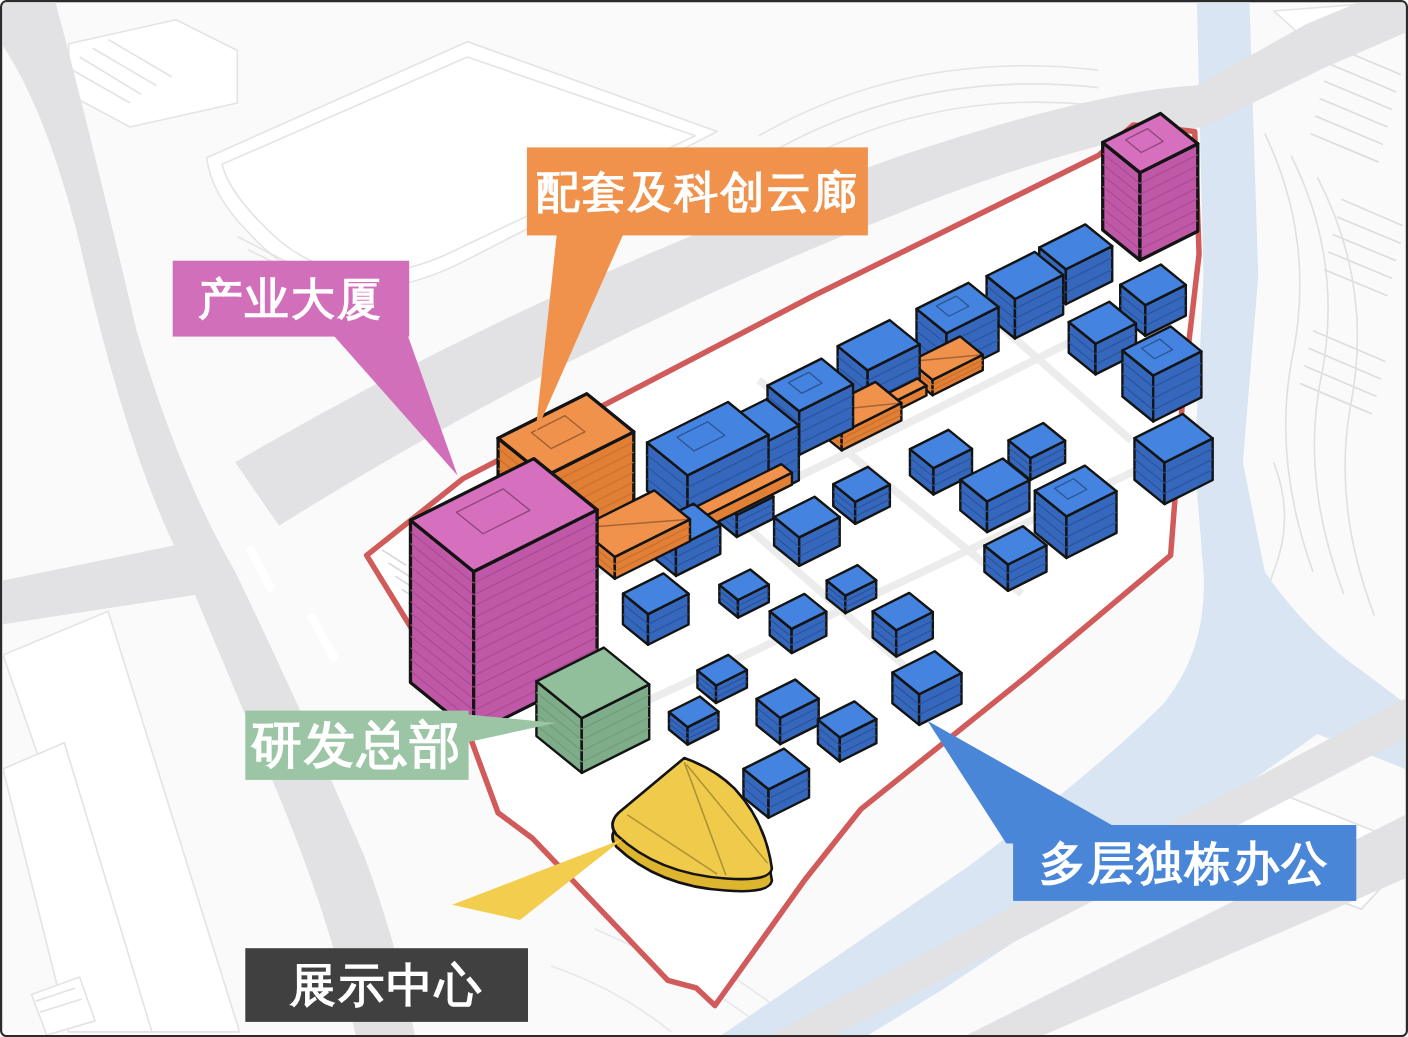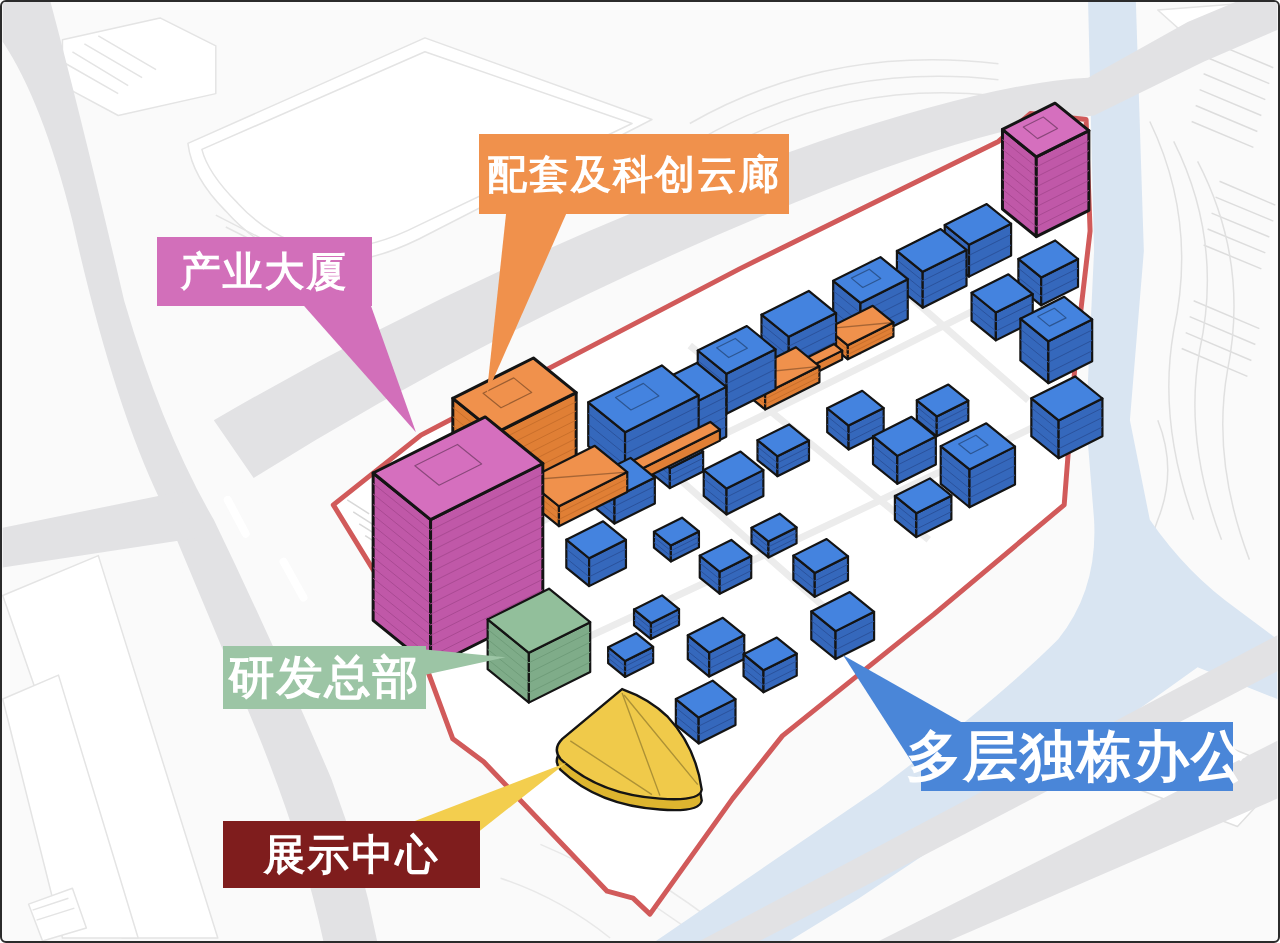--- a/index.html
+++ b/index.html
@@ -10,21 +10,21 @@
   #scene{position:absolute;left:0;top:0;width:100%;height:100%;}
   .callout{
     position:absolute;display:flex;align-items:center;justify-content:center;
     color:#ffffff;font-weight:bold;letter-spacing:2px;white-space:nowrap;
     font-family:"Liberation Sans",sans-serif;z-index:5;
   }
   #label-cloud{left:477px;top:132px;width:310px;height:80px;font-size:40px;}
   #label-tower{left:155px;top:235px;width:215px;height:69px;font-size:40px;}
   #label-rd{left:221px;top:644px;width:203px;height:63px;font-size:46px;}
   #label-exhib{left:221px;top:819px;width:257px;height:67px;font-size:42px;}
-  #label-office{left:919px;top:720px;width:312px;height:69px;font-size:55px;}
+  #label-office{left:919px;top:748px;width:312px;height:69px;font-size:42px;}
 </style>
 </head>
 <body>
 
 <div id="frame">
   <svg id="scene" viewBox="0 0 1280 943">
 
     <g id="context" fill="#ffffff" stroke="#e4e4e4" stroke-width="1.5" stroke-linejoin="round">
 
       <path d="M60,38 L158,16 L214,44 L214,92 L116,114 L60,84 Z"></path>
@@ -546,15 +546,15 @@
       <polygon id="tail-tower" points="298,300 368,300 415,432" fill="#D26FBA"></polygon>
       <polygon id="tail-rd" points="422,650 422,676 505,658" fill="#9CC5A5"></polygon>
       <polygon id="tail-exhib" points="410,824 472,838 566,764" fill="#F3CE4E"></polygon>
       <polygon id="tail-office" points="916,768 1042,768 844,656" fill="#4A86D8"></polygon>
     </g>
   </svg>
 
   <div class="callout" id="label-cloud" style="background: rgb(240, 145, 76);">配套及科创云廊</div>
   <div class="callout" id="label-tower" style="background: rgb(210, 111, 186);">产业大厦</div>
   <div class="callout" id="label-rd" style="background: rgb(156, 197, 165);">研发总部</div>
-  <div class="callout" id="label-exhib" style="background: #7f1d1d;">展示中心</div>
+  <div class="callout" id="label-exhib" style="background: #404040; margin-top: 41px;">展示中心</div>
   <div class="callout" id="label-office" style="background: rgb(74, 134, 216);">多层独栋办公</div>
 </div>
 
 </body></html>

